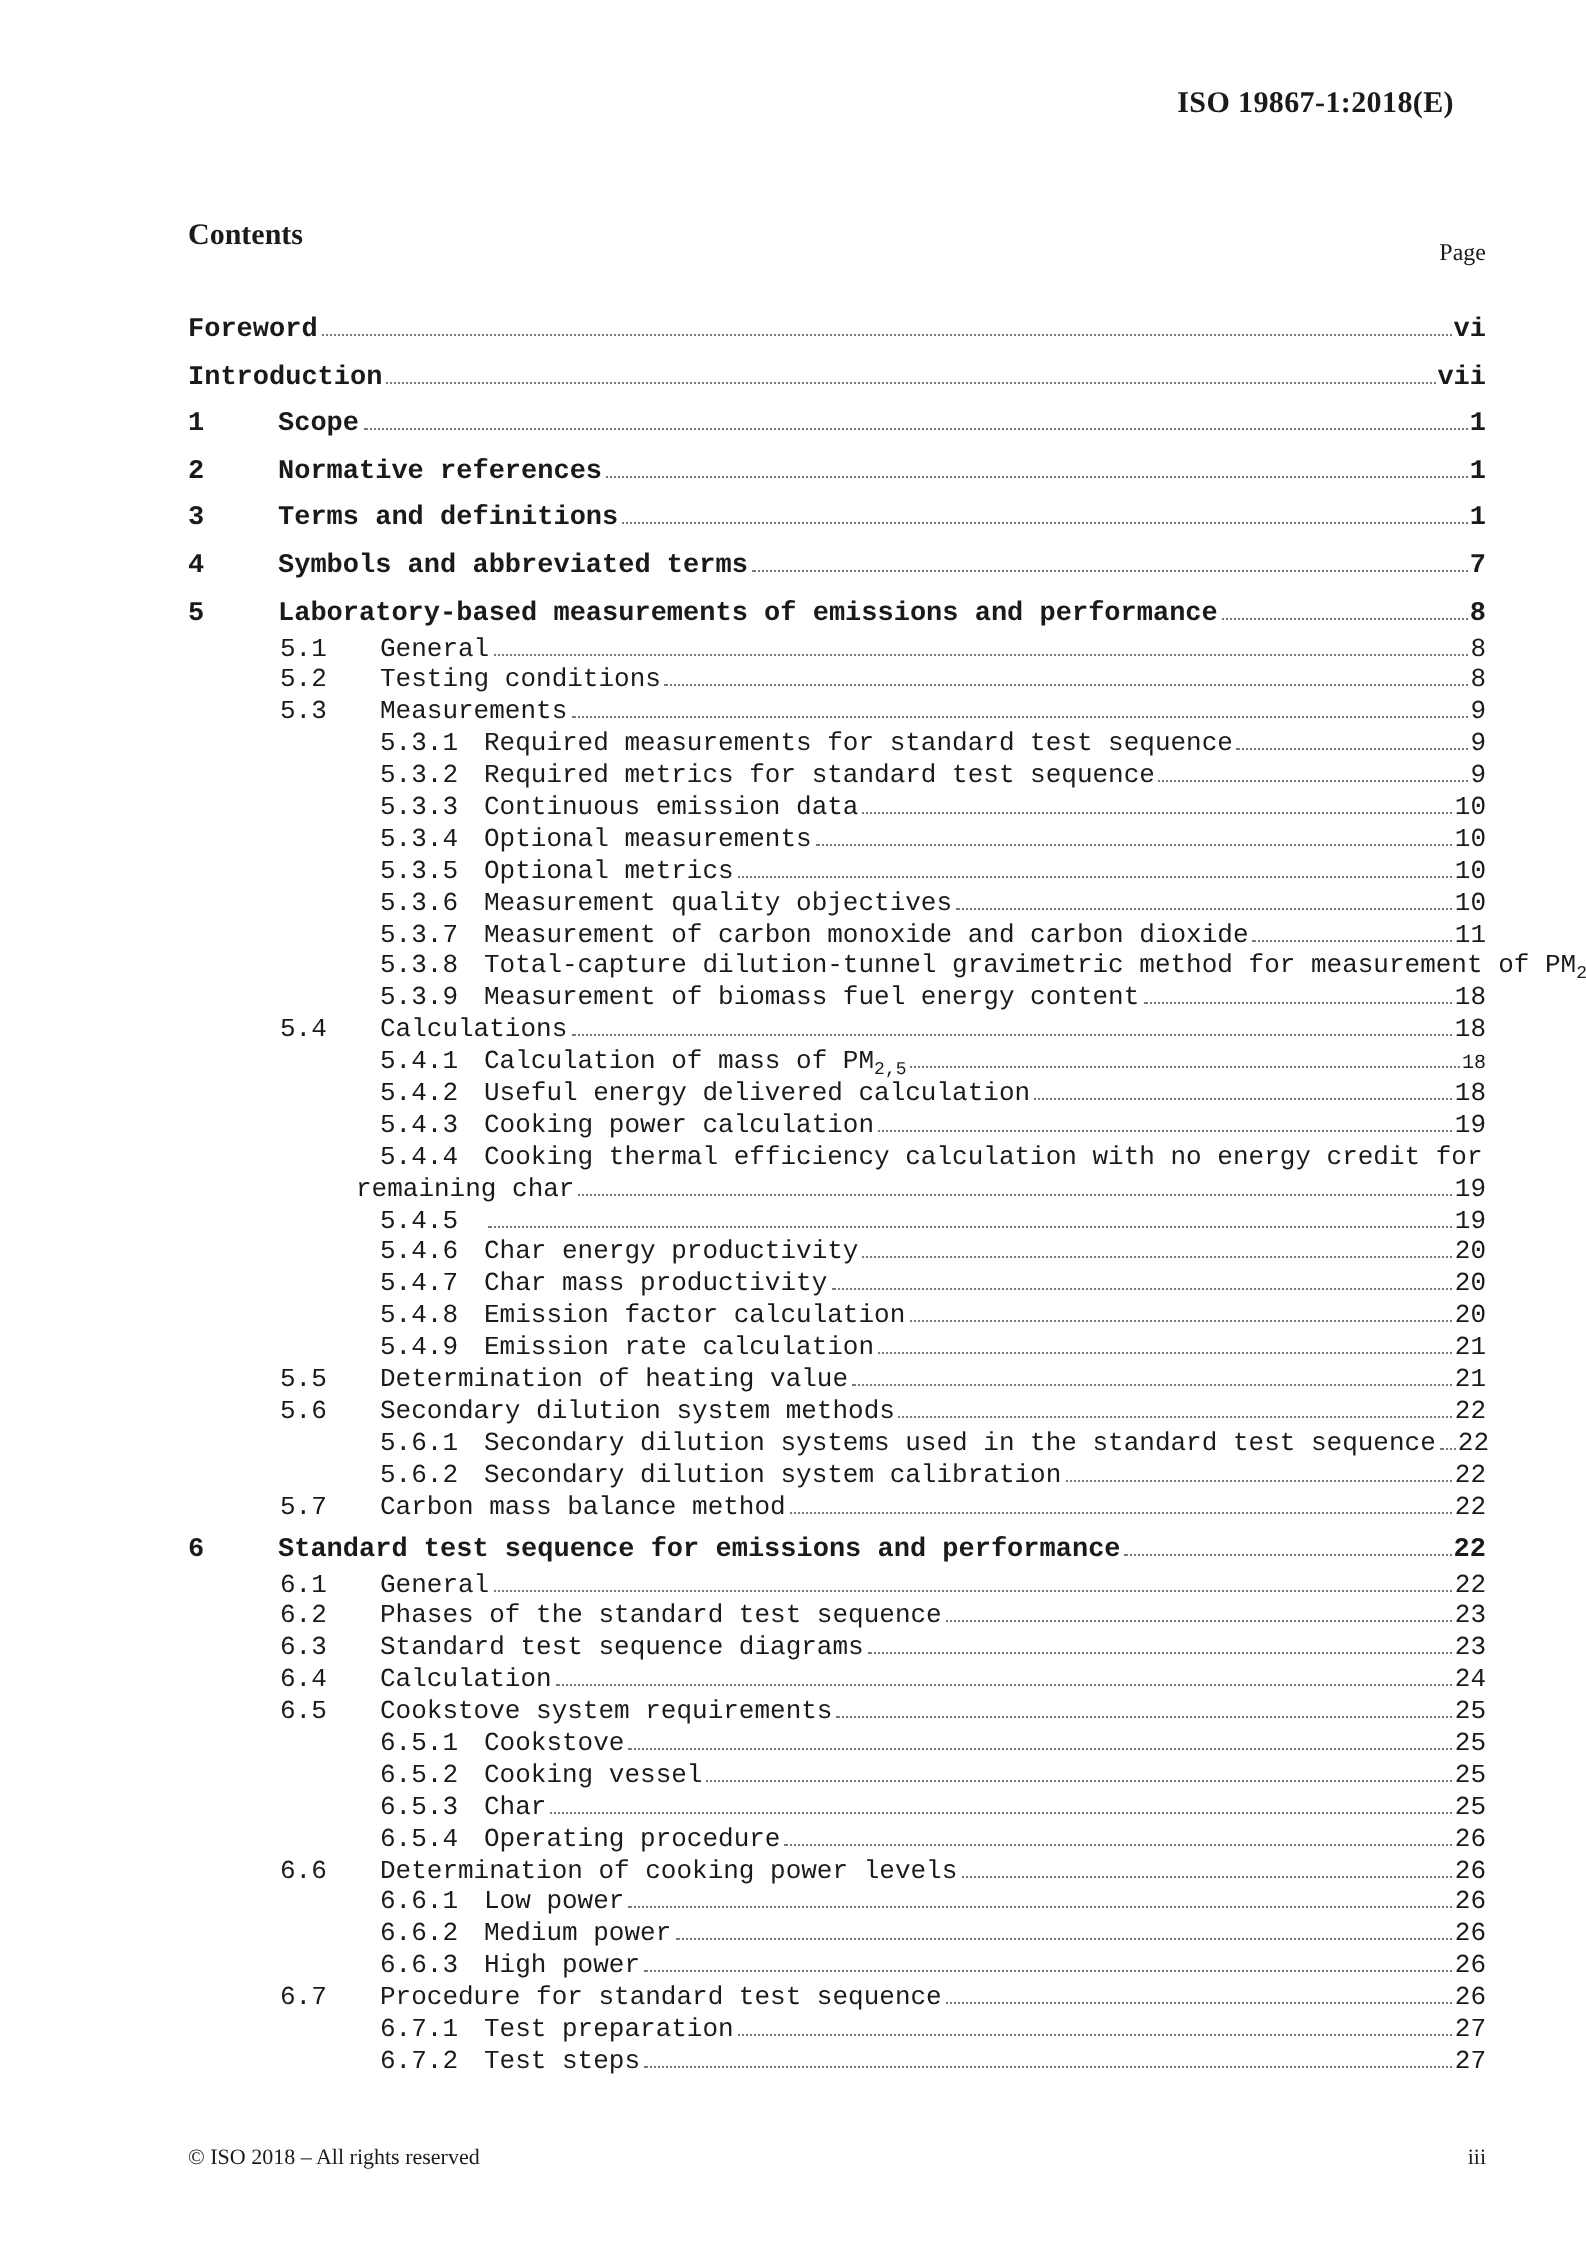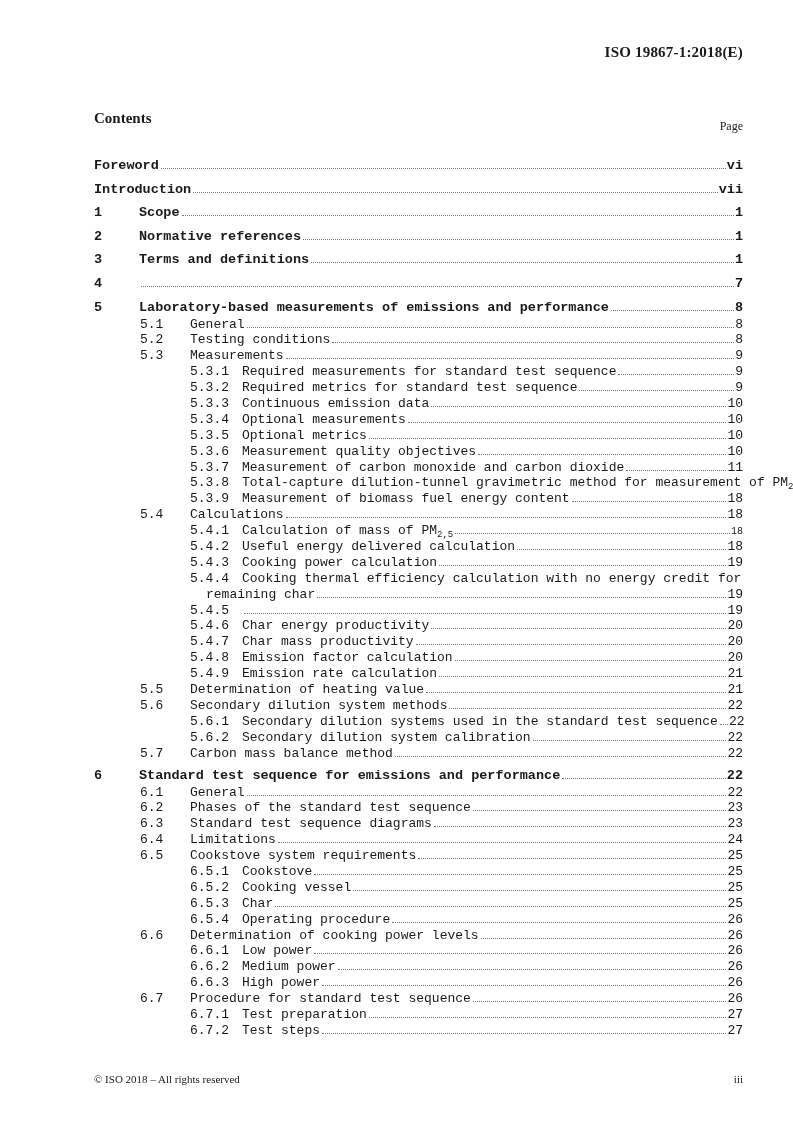--- a/index.html
+++ b/index.html
@@ -11,21 +11,21 @@
       width: 793px;
       height: 1122px;
       position: relative;
       font-family: "DejaVu Serif", "Liberation Serif", serif;
       color: #1a1a1a;
       overflow: hidden;
     }
     .doc-id {
       position: absolute;
       top: 44px;
-      right: 50px;
+      right: 66px;
       font-family: "Liberation Serif", serif;
       font-weight: bold;
       font-size: 15px;
       letter-spacing: 0.2px;
     }
     .contents-heading {
       position: absolute;
       top: 110px;
       left: 94px;
       font-family: "Liberation Serif", serif;
@@ -69,21 +69,21 @@
     
     .row.l1 { font-size: 13.5px; font-weight: bold; height: 23.6px; line-height: 23.6px; }
     .row.l1 .num { width: 45px; }
     
     .row.l2 { font-size: 13px; height: 15.9px; line-height: 15.9px; }
     .row.l2 .num { width: 50px; margin-left: 46px; }
     
     .row.l3 { font-size: 13px; height: 15.9px; line-height: 15.9px; }
     .row.l3 .num { width: 52px; margin-left: 96px; }
     .row.cont { font-size: 13px; height: 15.9px; line-height: 15.9px; }
-    .row.cont .title { margin-left: 112px; }
+    .row.cont .title { margin-left: 84px; }
     .row .pg.small { font-size: 10px; }
     sub { font-size: 9px; vertical-align: -3px; line-height: 0; }
 
     .footer-left {
       position: absolute;
       left: 94px;
       top: 1073px;
       font-family: "Liberation Serif", serif;
       font-size: 11px;
     }
@@ -128,20 +128,21 @@
     <span class="pg">1</span>
   </div>
   <div class="row l1">
     <span class="num">3</span>
     <span class="title">Terms and definitions</span>
     <span class="leader"></span>
     <span class="pg">1</span>
   </div>
   <div class="row l1">
     <span class="num">4</span>
+    <span class="title">Symbols and abbreviated terms</span>
     <span class="leader"></span>
     <span class="pg">7</span>
   </div>
   <div class="row l1" style="height:18px;line-height:18px;margin-top:3px;">
     <span class="num">5</span>
     <span class="title">Laboratory-based measurements of emissions and performance</span>
     <span class="leader"></span>
     <span class="pg">8</span>
   </div>
 
@@ -329,21 +330,21 @@
     <span class="pg">23</span>
   </div>
   <div class="row l2">
     <span class="num">6.3</span>
     <span class="title">Standard test sequence diagrams</span>
     <span class="leader"></span>
     <span class="pg">23</span>
   </div>
   <div class="row l2">
     <span class="num">6.4</span>
-    <span class="title">Limitations</span>
+    <span class="title">Calculation</span>
     <span class="leader"></span>
     <span class="pg">24</span>
   </div>
   <div class="row l2">
     <span class="num">6.5</span>
     <span class="title">Cookstove system requirements</span>
     <span class="leader"></span>
     <span class="pg">25</span>
   </div>
   <div class="row l3">

